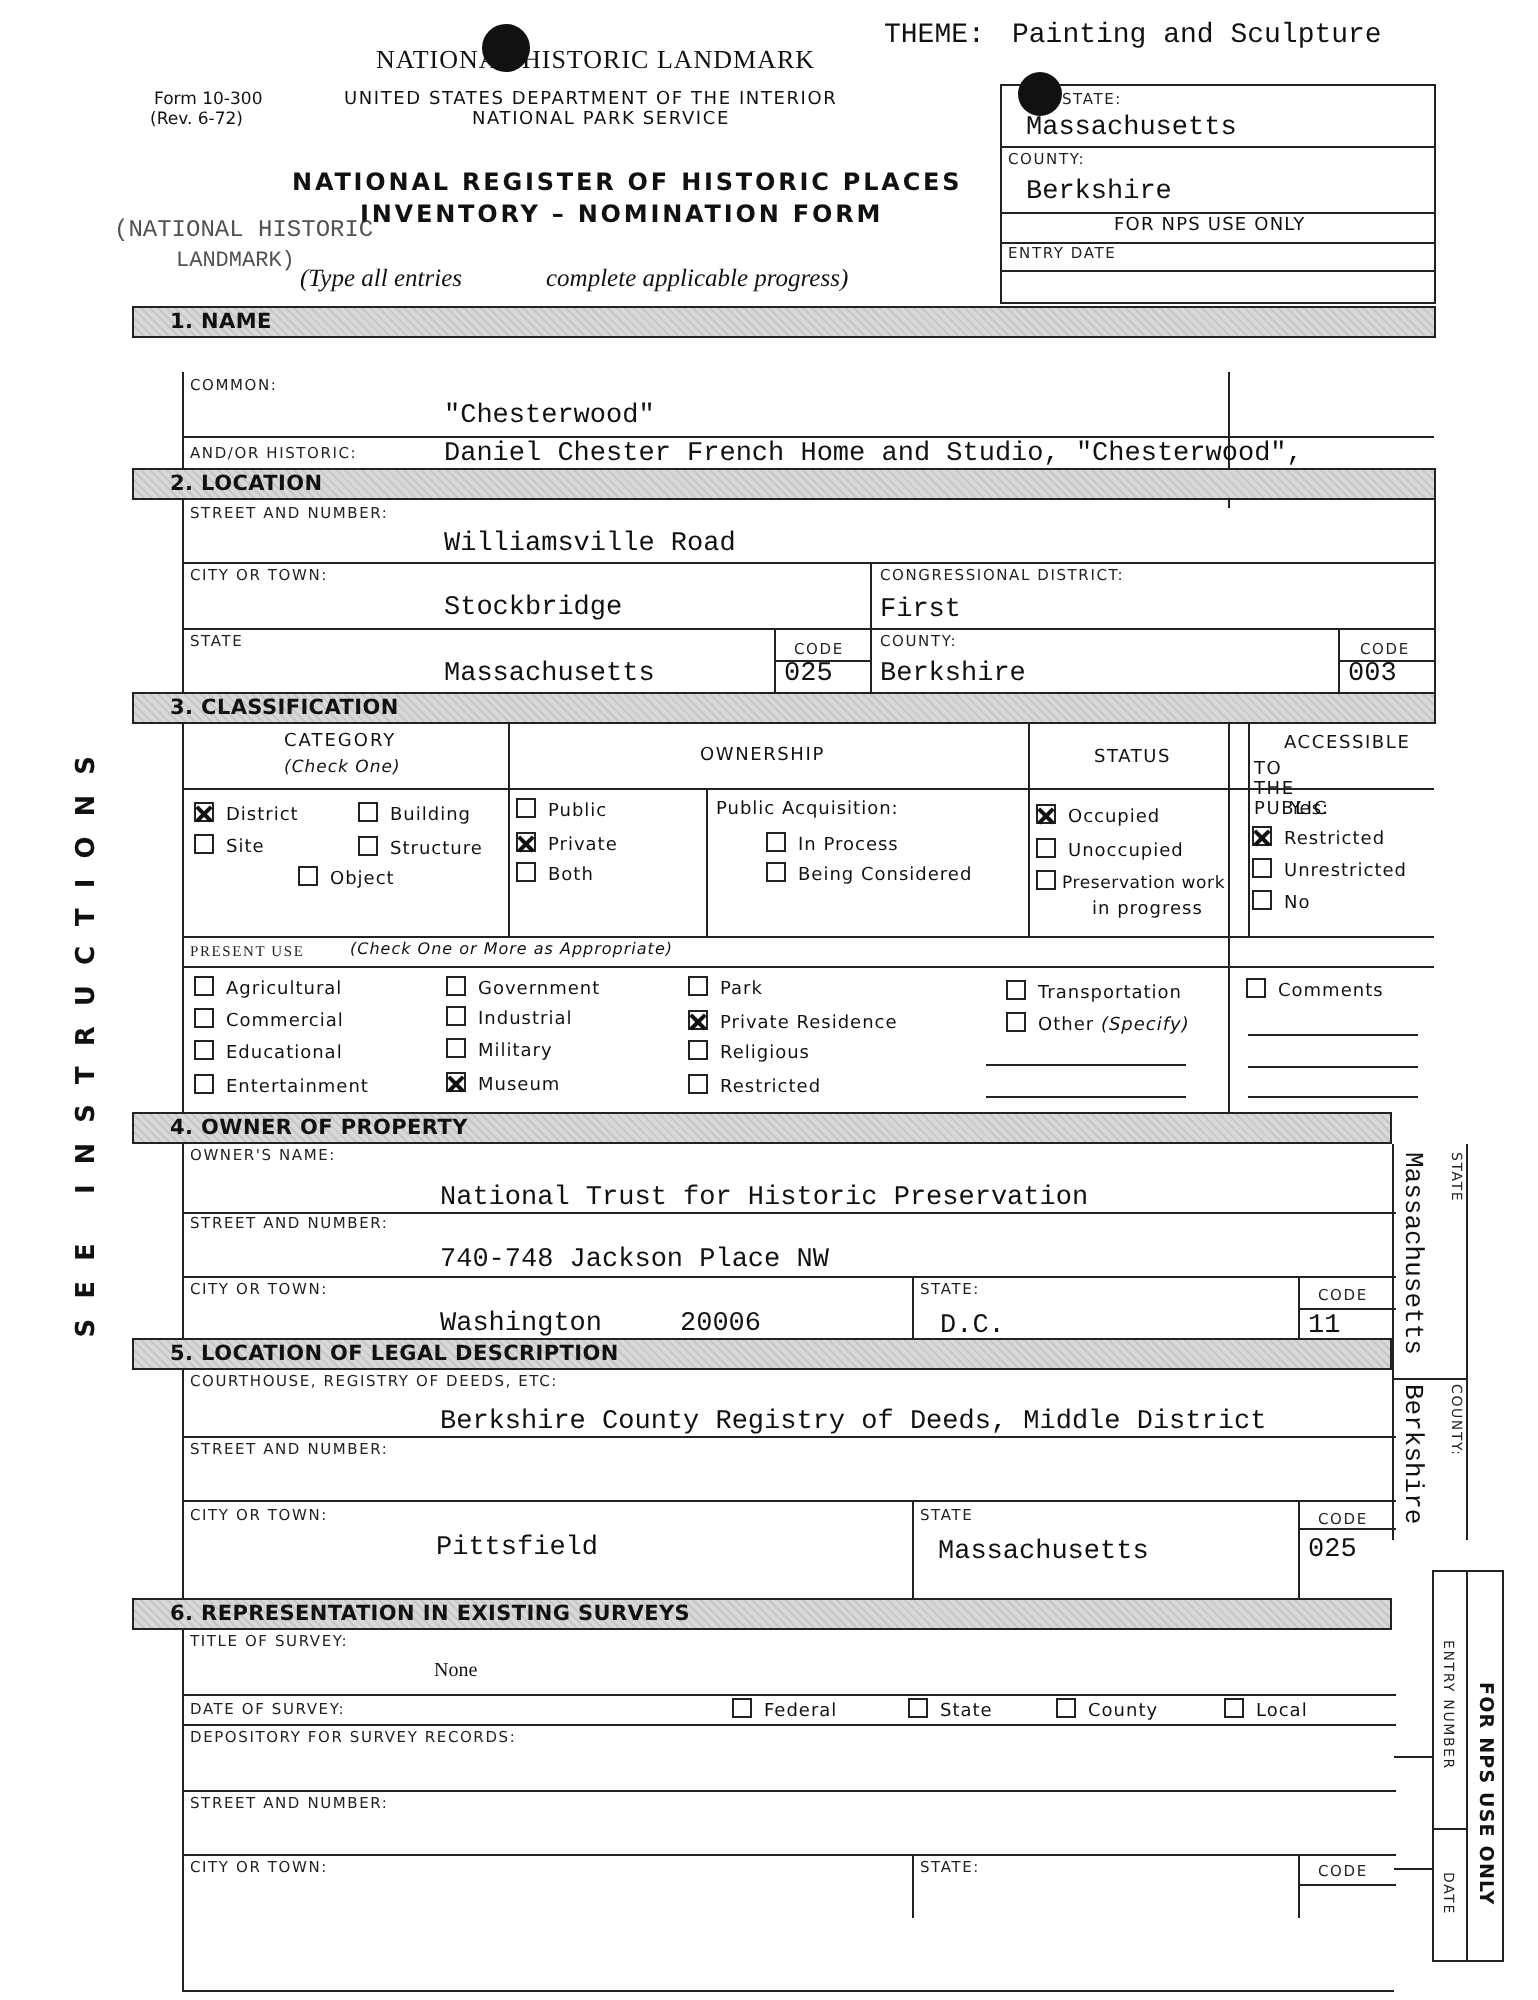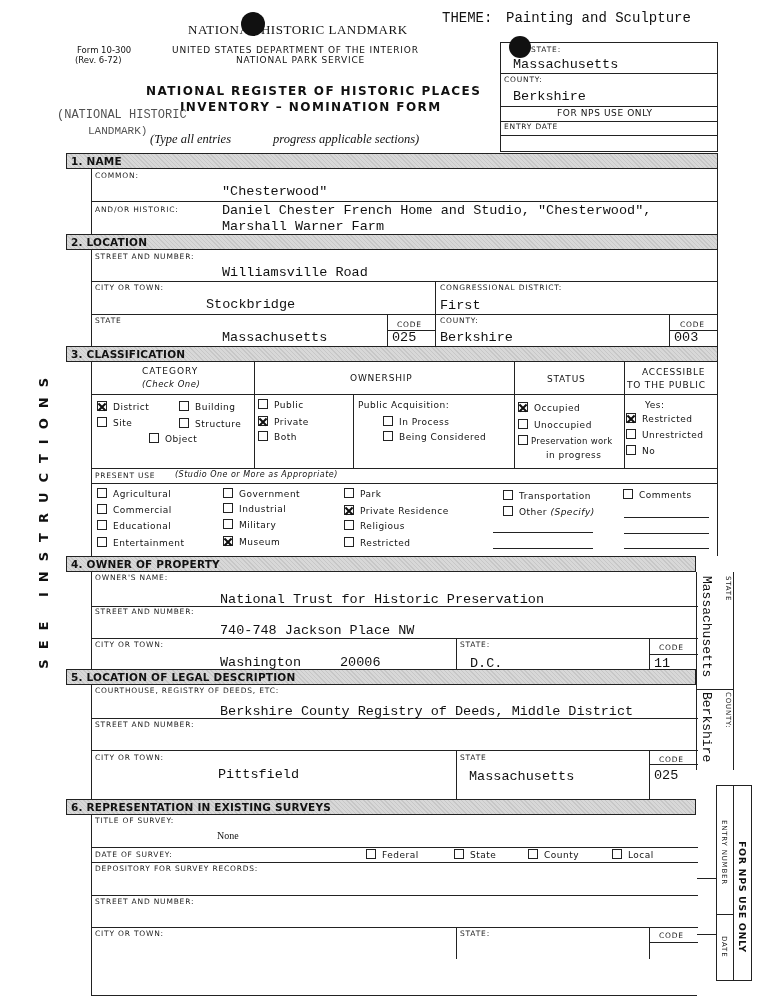--- a/index.html
+++ b/index.html
@@ -13,21 +13,21 @@
   .val { font-family: "Liberation Mono", "DejaVu Sans Mono", monospace; font-size: 13.5px; color: #111; white-space: nowrap; }
   .box { border: 1.3px solid #222; }
   .hl { border-top: 1.3px solid #222; }
   .vl { border-left: 1.3px solid #222; }
   .sect {
     position: absolute; left: 66px; height: 16px;
     background-color: #d8d8d8;
     background-image: repeating-linear-gradient(45deg, rgba(0,0,0,0.08) 0 1px, transparent 1px 3px);
     border: 1.3px solid #222;
     font-family: "DejaVu Sans", sans-serif; font-weight: bold; font-size: 10.5px;
-    padding-left: 4px; line-height: 14px; letter-spacing: 0.2px;
+    padding-left: 18px; line-height: 14px; letter-spacing: 0.2px;
   }
   .cb { display: inline-block; width: 10px; height: 10px; border: 1px solid #222; vertical-align: -1px; position: relative; margin-right: 6px; background: #fff; }
   .cb.checked::before, .cb.checked::after {
     content: ""; position: absolute; left: -1px; top: 3.5px; width: 10px; height: 1.8px; background: #111;
   }
   .cb.checked::before { transform: rotate(45deg); }
   .cb.checked::after { transform: rotate(-45deg); }
   .opt { position: absolute; font-size: 9px; letter-spacing: 0.5px; white-space: nowrap; }
   .vert { writing-mode: vertical-rl; }
   .blank { position: absolute; height: 0; border-top: 1.2px solid #222; }
@@ -45,75 +45,75 @@
 <div class="abs sans" style="left:75px;top:55px;font-size:8.5px;">(Rev. 6-72)</div>
 <div class="abs sans" style="left:172px;top:45px;font-size:9px;letter-spacing:0.8px;">UNITED STATES DEPARTMENT OF THE INTERIOR</div>
 <div class="abs sans" style="left:236px;top:55px;font-size:9px;letter-spacing:0.8px;">NATIONAL PARK SERVICE</div>
 
 <div class="abs sans" style="left:146px;top:84px;font-size:12px;font-weight:bold;letter-spacing:1.4px;">NATIONAL REGISTER OF HISTORIC PLACES</div>
 <div class="abs sans" style="left:180px;top:100px;font-size:12px;font-weight:bold;letter-spacing:1.4px;">INVENTORY – NOMINATION FORM</div>
 
 <div class="abs mono" style="left:57px;top:108px;font-size:12px;color:#333;opacity:0.85;">(NATIONAL HISTORIC</div>
 <div class="abs mono" style="left:88px;top:125px;font-size:11px;color:#333;opacity:0.85;">LANDMARK)</div>
 <div class="abs serif" style="left:150px;top:132px;font-size:12.5px;font-style:italic;">(Type all entries</div>
-<div class="abs serif" style="left:273px;top:132px;font-size:12.5px;font-style:italic;">progress applicable sections)</div>
+<div class="abs serif" style="left:273px;top:132px;font-size:12.5px;font-style:italic;">complete applicable progress)</div>
 
 <div class="abs box" style="left:500px;top:42px;width:218px;height:110px;">
   <div class="abs" style="left:8px;top:-7px;width:22px;height:22px;border-radius:50%;background:#111;"></div>
   <div class="abs lbl" style="left:30px;top:2px;">STATE:</div>
   <div class="abs val" style="left:12px;top:14px;">Massachusetts</div>
   <div class="abs hl" style="left:0;top:30px;width:216px;"></div>
   <div class="abs lbl" style="left:3px;top:32px;">COUNTY:</div>
   <div class="abs val" style="left:12px;top:46px;">Berkshire</div>
   <div class="abs hl" style="left:0;top:63px;width:216px;"></div>
   <div class="abs sans" style="left:56px;top:65px;font-size:9px;letter-spacing:0.6px;">FOR NPS USE ONLY</div>
   <div class="abs hl" style="left:0;top:78px;width:216px;"></div>
   <div class="abs lbl" style="left:3px;top:79px;">ENTRY DATE</div>
   <div class="abs hl" style="left:0;top:92px;width:216px;"></div>
 </div>
 
 <div class="abs sans" style="left:36px;top:368px;font-size:13px;font-weight:bold;letter-spacing:10px;writing-mode:vertical-rl;transform:rotate(180deg);">SEE INSTRUCTIONS</div>
 
 <div class="sect" style="top:153px;width:652px;">1. NAME</div>
-<div class="abs" style="left:91px;top:169px;width:627px;height:68px;border-left:1.3px solid #222;border-right:1.3px solid #222;">
+<div class="abs" style="left:91px;top:186px;width:524px;height:68px;border-left:1.3px solid #222;border-right:1.3px solid #222;">
   <div class="abs lbl" style="left:3px;top:2px;">COMMON:</div>
   <div class="abs val" style="left:130px;top:15px;">"Chesterwood"</div>
   <div class="abs hl" style="left:0;top:32px;width:625px;"></div>
   <div class="abs lbl" style="left:3px;top:36px;">AND/OR HISTORIC:</div>
   <div class="abs val" style="left:130px;top:34px;">Daniel Chester French Home and Studio, "Chesterwood",</div>
   <div class="abs val" style="left:130px;top:50px;">Marshall Warner Farm</div>
 </div>
 
 <div class="sect" style="top:234px;width:652px;">2. LOCATION</div>
 <div class="abs" style="left:91px;top:250px;width:627px;height:98px;border-left:1.3px solid #222;border-right:1.3px solid #222;border-bottom:1.3px solid #222;">
   <div class="abs lbl" style="left:3px;top:2px;">STREET AND NUMBER:</div>
   <div class="abs val" style="left:130px;top:15px;">Williamsville Road</div>
   <div class="abs hl" style="left:0;top:31px;width:625px;"></div>
   <div class="abs lbl" style="left:3px;top:33px;">CITY OR TOWN:</div>
-  <div class="abs val" style="left:114px;top:47px;">Stockbridge</div>
+  <div class="abs val" style="left:130px;top:47px;">Stockbridge</div>
   <div class="abs vl" style="left:343px;top:31px;height:66px;"></div>
   <div class="abs lbl" style="left:348px;top:33px;">CONGRESSIONAL DISTRICT:</div>
   <div class="abs val" style="left:348px;top:48px;">First</div>
   <div class="abs hl" style="left:0;top:64px;width:625px;"></div>
   <div class="abs lbl" style="left:3px;top:66px;">STATE</div>
   <div class="abs val" style="left:130px;top:80px;">Massachusetts</div>
   <div class="abs vl" style="left:295px;top:64px;height:33px;"></div>
   <div class="abs lbl" style="left:305px;top:70px;">CODE</div>
   <div class="abs hl" style="left:295px;top:80px;width:48px;"></div>
   <div class="abs val" style="left:300px;top:80px;">025</div>
   <div class="abs lbl" style="left:348px;top:66px;">COUNTY:</div>
   <div class="abs val" style="left:348px;top:80px;">Berkshire</div>
   <div class="abs vl" style="left:577px;top:64px;height:33px;"></div>
   <div class="abs lbl" style="left:588px;top:70px;">CODE</div>
   <div class="abs hl" style="left:577px;top:80px;width:48px;"></div>
   <div class="abs val" style="left:582px;top:80px;">003</div>
 </div>
 
 <div class="sect" style="top:346px;width:652px;">3. CLASSIFICATION</div>
-<div class="abs" style="left:91px;top:362px;width:627px;height:194px;border-left:1.3px solid #222;border-right:1.3px solid #222;">
+<div class="abs" style="left:91px;top:362px;width:524px;height:194px;border-left:1.3px solid #222;border-right:1.3px solid #222;">
 
   <div class="abs sans" style="left:50px;top:4px;font-size:9px;letter-spacing:1px;">CATEGORY</div>
   <div class="abs sans" style="left:50px;top:17px;font-size:8.5px;font-style:italic;letter-spacing:0.5px;">(Check One)</div>
   <div class="abs vl" style="left:162px;top:0;height:106px;"></div>
   <div class="abs sans" style="left:258px;top:11px;font-size:9px;letter-spacing:0.8px;">OWNERSHIP</div>
   <div class="abs vl" style="left:422px;top:0;height:106px;"></div>
   <div class="abs sans" style="left:455px;top:12px;font-size:9px;letter-spacing:0.8px;">STATUS</div>
   <div class="abs vl" style="left:532px;top:0;height:106px;"></div>
   <div class="abs sans" style="left:550px;top:5px;font-size:9px;letter-spacing:0.8px;">ACCESSIBLE</div>
   <div class="abs sans" style="left:535px;top:18px;font-size:9px;letter-spacing:0.8px;">TO THE PUBLIC</div>
@@ -138,22 +138,22 @@
   <div class="opt" style="left:426px;top:73px;font-size:8.5px;letter-spacing:0.3px;"><span class="cb" style="margin-right:3px;"></span><span>Preservation work</span></div>
   <div class="opt" style="left:454px;top:88px;">in progress</div>
 
   <div class="opt" style="left:553px;top:38px;">Yes:</div>
   <div class="opt" style="left:534px;top:51px;"><span class="cb checked"></span><span>Restricted</span></div>
   <div class="opt" style="left:534px;top:67px;"><span class="cb"></span><span>Unrestricted</span></div>
   <div class="opt" style="left:534px;top:83px;"><span class="cb"></span><span>No</span></div>
 
   <div class="abs hl" style="left:0;top:106px;width:625px;"></div>
 
-  <div class="abs lbl" style="left:3px;top:109px;">PRESENT USE</div>
-  <div class="abs sans" style="left:83px;top:108px;font-size:8px;font-style:italic;letter-spacing:0.5px;">(Studio One or More as Appropriate)</div>
+  <div class="abs lbl" style="left:3px;top:109px;font-family:Liberation Serif, serif;">PRESENT USE</div>
+  <div class="abs sans" style="left:83px;top:108px;font-size:8px;font-style:italic;letter-spacing:0.5px;">(Check One or More as Appropriate)</div>
   <div class="abs hl" style="left:0;top:121px;width:625px;"></div>
 
   <div class="opt" style="left:5px;top:126px;"><span class="cb"></span><span>Agricultural</span></div>
   <div class="opt" style="left:5px;top:142px;"><span class="cb"></span><span>Commercial</span></div>
   <div class="opt" style="left:5px;top:158px;"><span class="cb"></span><span>Educational</span></div>
   <div class="opt" style="left:5px;top:175px;"><span class="cb"></span><span>Entertainment</span></div>
 
   <div class="opt" style="left:131px;top:126px;"><span class="cb"></span><span>Government</span></div>
   <div class="opt" style="left:131px;top:141px;"><span class="cb"></span><span>Industrial</span></div>
   <div class="opt" style="left:131px;top:157px;"><span class="cb"></span><span>Military</span></div>

